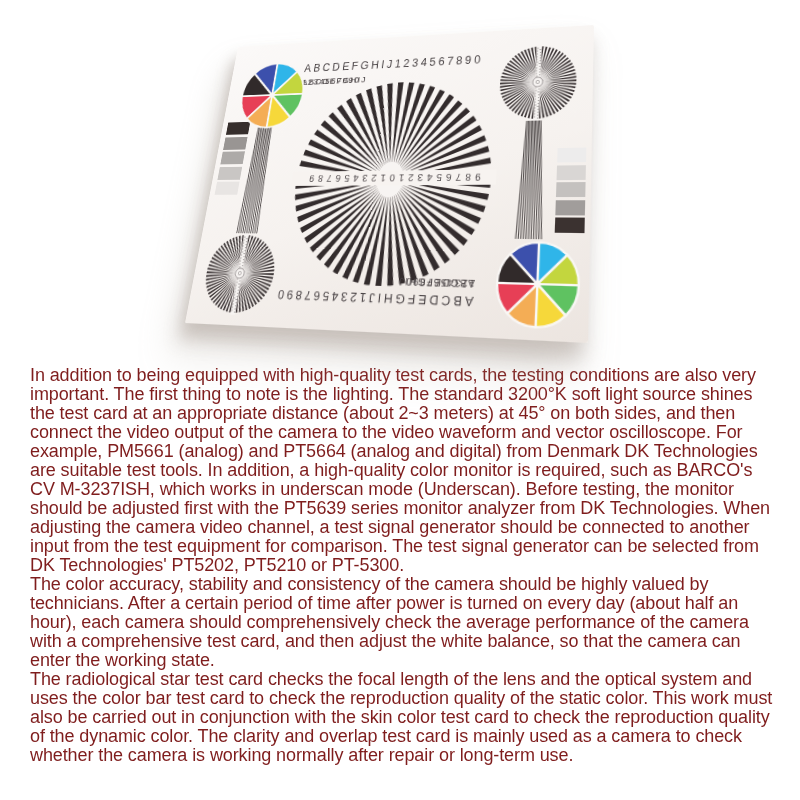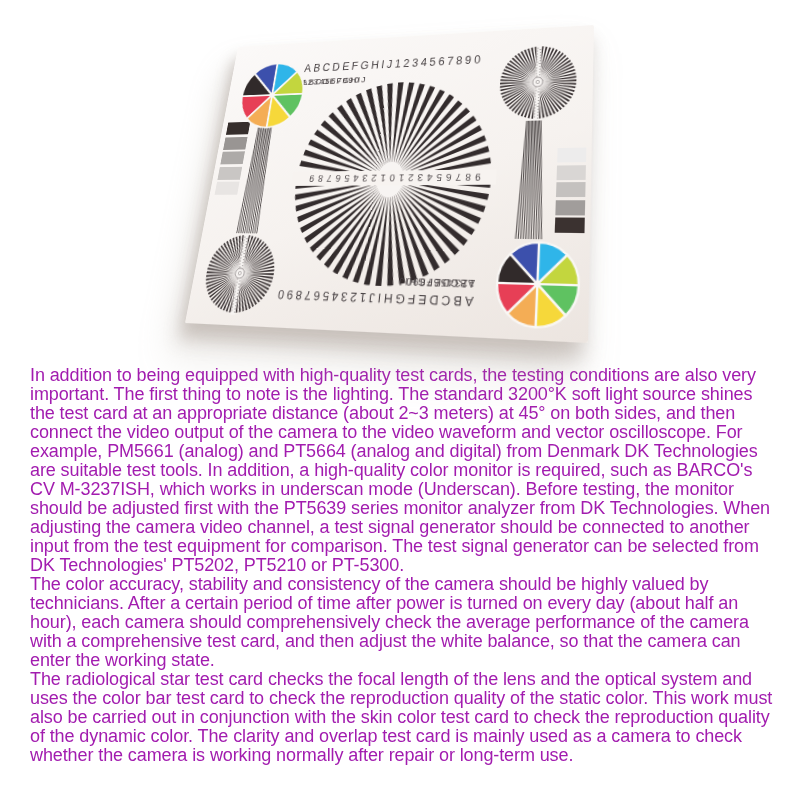--- a/index.html
+++ b/index.html
@@ -40,21 +40,21 @@
   
   #wheel-tl{left:14px;top:20px;}
   #wheel-br{left:314px;top:212px;}
   #star-big{left:92px;top:45px;}
   #star-tr{left:306px;top:18px;}
   #star-bl{left:12px;top:210px;}
   #sweep-left{left:38px;top:88px;}
   #sweep-right{left:330px;top:98px;}
 
   
-  .description{padding:6px 26px 0 30px;font-size:18px;line-height:19px;color:#a21caf;letter-spacing:-0.1px;}
+  .description{padding:6px 26px 0 30px;font-size:18px;line-height:19px;color:#7f1d1d;letter-spacing:-0.1px;}
   .description p{margin:0;}
 </style>
 </head>
 <body>
 
 <svg width="0" height="0" style="position:absolute">
   <defs>
     <radialGradient id="fadeSmall">
       <stop offset="0%" stop-color="#f7f4f2" stop-opacity="0.95"></stop>
       <stop offset="55%" stop-color="#f7f4f2" stop-opacity="0.5"></stop>

